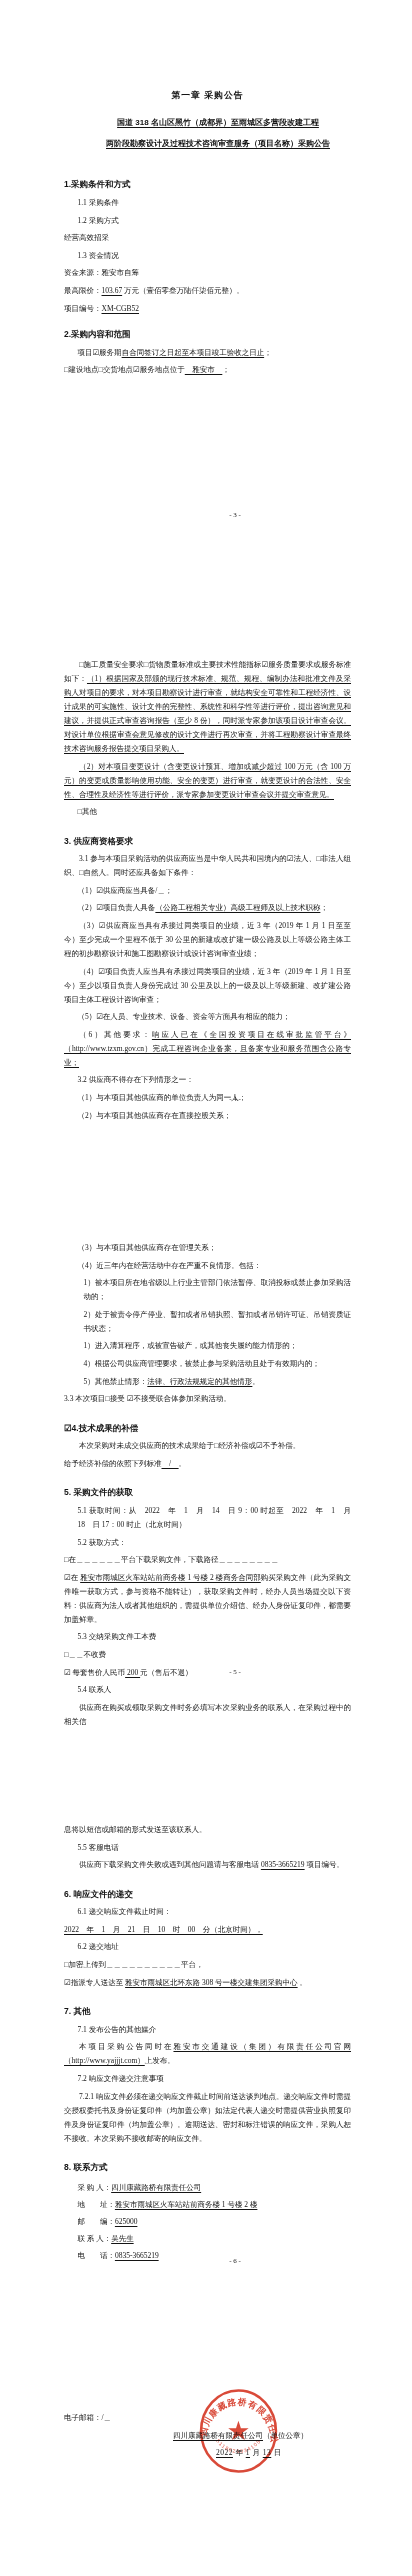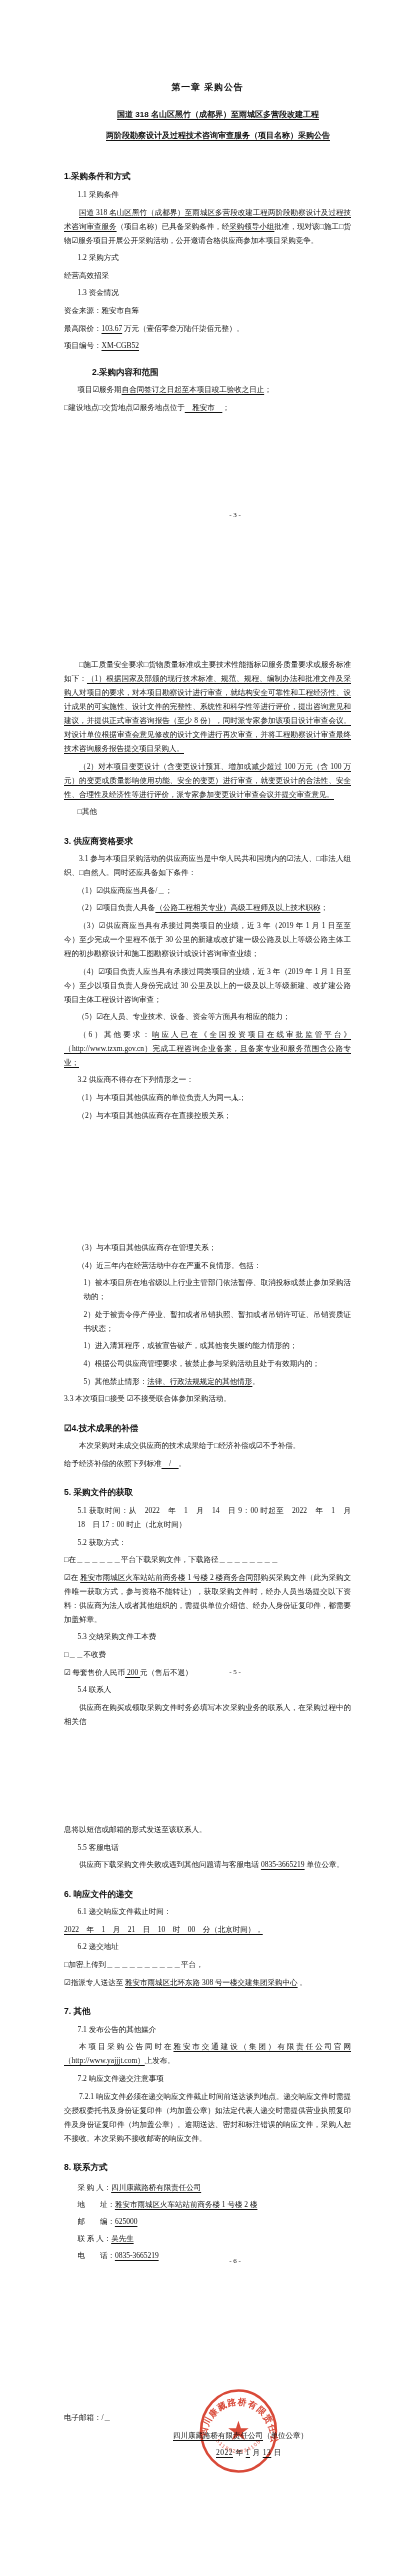--- a/index.html
+++ b/index.html
@@ -1,20 +1,20 @@
 <!DOCTYPE html>
 <html style="font-size:8.2px"><head>
 <meta charset="utf-8">
 <style>
   html,body{margin:0;padding:0;background:#ffffff;}
   .doc{position:relative;width:412px;height:2913px;background:#ffffff;overflow:hidden;
        font-family:"Liberation Serif",serif;color:#141414;}
   .page{position:absolute;left:64px;width:287px;z-index:2;}
   .chapter{font-family:"Liberation Sans",sans-serif;font-weight:bold;font-size:8.8px;
-           text-align:center;letter-spacing:1px;margin:0;}
+           text-align:center;letter-spacing:1px;margin:8px;}
   .doctitle{font-family:"Liberation Sans",sans-serif;font-weight:bold;font-size:8px;
             text-align:center;line-height:20.6px;margin:11.3px 0 0 0;}
   .doctitle .tl{text-decoration:underline;text-underline-offset:2.1px;padding-left:21px;}
   .h2{font-family:"Liberation Sans",sans-serif;font-weight:bold;font-size:8.5px;
       line-height:12.4px;margin:15.5px 0 5.2px 0;}
   .p{font-size:7.5px;line-height:14px;margin:3.6px 0;text-align:justify;}
   .ti{text-indent:2em;}
   .ind1{padding-left:13.4px;}
   .ind2{padding-left:19.6px;}
   .u{text-decoration:underline;text-underline-offset:1.5px;}
@@ -33,29 +33,28 @@
 
   <div class="page" style="top:82px;">
     <p class="chapter">第一章 采购公告</p>
     <div class="doctitle">
       <div><span class="tl">国道 318 名山区黑竹（成都界）至雨城区多营段改建工程</span></div>
       <div><span class="tl">两阶段勘察设计及过程技术咨询审查服务（项目名称）采购公告</span></div>
     </div>
 
     <p class="h2" style="margin-top:24px;">1.采购条件和方式</p>
     <p class="p ind1">1.1 采购条件</p>
-    <p class="p ti"><span class="u">国道 318 名山区黑竹（成都界）至雨城区多营段改建工程两阶段勘察设计及过程技术咨询审查服务</span><span>（项目名称）已具备采购条件，经</span><span class="u">采购领导小组</span><span>批准，现对该□施工□货物☑服务项目开展公开采购活动，公开邀请合格供应商参加本项目采购竞争。</span></p>
     <p class="p ind1">1.2 采购方式</p>
     <p class="p">经营高效招采</p>
     <p class="p ind1">1.3 资金情况</p>
     <p class="p">资金来源：雅安市自筹</p>
     <p class="p"><span>最高限价：</span><span class="u">103.67</span><span> 万元（壹佰零叁万陆仟柒佰元整）。</span></p>
     <p class="p"><span>项目编号：</span><span class="u">XM-CGB52</span></p>
 
-    <p class="h2" style="margin-top:12.4px;margin-left:28px;">2.采购内容和范围</p>
+    <p class="h2" style="margin-top:12.4px;">2.采购内容和范围</p>
     <p class="p ind1"><span>项目☑服务期</span><span class="u">自合同签订之日起至本项目竣工验收之日止</span><span>；</span></p>
     <p class="p"><span>□建设地点□交货地点☑服务地点位于</span><span class="u">　雅安市　</span><span>；</span></p>
   </div>
   <div class="pagenum" style="top:511px;">- 3 -</div>
 
   <div class="page" style="top:658px;">
     <p class="p ti" style="margin-top:0;"><span>□施工质量安全要求□货物质量标准或主要技术性能指标☑服务质量要求或服务标准如下：</span><span class="u">（1）根据国家及部颁的现行技术标准、规范、规程、编制办法和批准文件及采购人对项目的要求，对本项目勘察设计进行审查，就结构安全可靠性和工程经济性、设计成果的可实施性、设计文件的完整性、系统性和科学性等进行评价，提出咨询意见和建议，并提供正式审查咨询报告（至少 8 份），同时派专家参加该项目设计审查会议。对设计单位根据审查会意见修改的设计文件进行再次审查，并将工程勘察设计审查最终技术咨询服务报告提交项目采购人。</span></p>
     <p class="p ti u">（2）对本项目变更设计（含变更设计预算、增加或减少超过 100 万元（含 100 万元）的变更或质量影响使用功能、安全的变更）进行审查，就变更设计的合法性、安全性、合理性及经济性等进行评价，派专家参加变更设计审查会议并提交审查意见。</p>
     <p class="p ind1">□其他</p>
 
@@ -96,21 +95,21 @@
     <p class="p">□＿＿不收费</p>
     <p class="p"><span>☑ 每套售价人民币</span><span class="u"> 200 </span><span> 元（售后不退）</span></p>
     <p class="p ind1">5.4 联系人</p>
     <p class="p ti">供应商在购买或领取采购文件时务必填写本次采购业务的联系人，在采购过程中的相关信</p>
   </div>
   <div class="pagenum" style="top:1668px;">- 5 -</div>
 
   <div class="page" style="top:1823px;">
     <p class="p" style="margin-top:0;">息将以短信或邮箱的形式发送至该联系人。</p>
     <p class="p ind1">5.5 客服电话</p>
-    <p class="p ti"><span>供应商下载采购文件失败或遇到其他问题请与客服电话 </span><span class="u">0835-3665219</span><span> 单位公章。</span></p>
+    <p class="p ti"><span>供应商下载采购文件失败或遇到其他问题请与客服电话 </span><span class="u">0835-3665219</span><span> 项目编号。</span></p>
 
     <p class="h2">6. 响应文件的递交</p>
     <p class="p ind1">6.1 递交响应文件截止时间：</p>
     <p class="p u">2022　年　1　月　21　日　10　时　00　分（北京时间），</p>
     <p class="p ind1">6.2 递交地址</p>
     <p class="p">□加密上传到＿＿＿＿＿＿＿＿＿＿平台，</p>
     <p class="p"><span>☑指派专人送达至 </span><span class="u">雅安市雨城区北环东路 308 号一楼交建集团采购中心</span><span> 。</span></p>
 
     <p class="h2">7. 其他</p>
     <p class="p ind1">7.1 发布公告的其他媒介</p>

